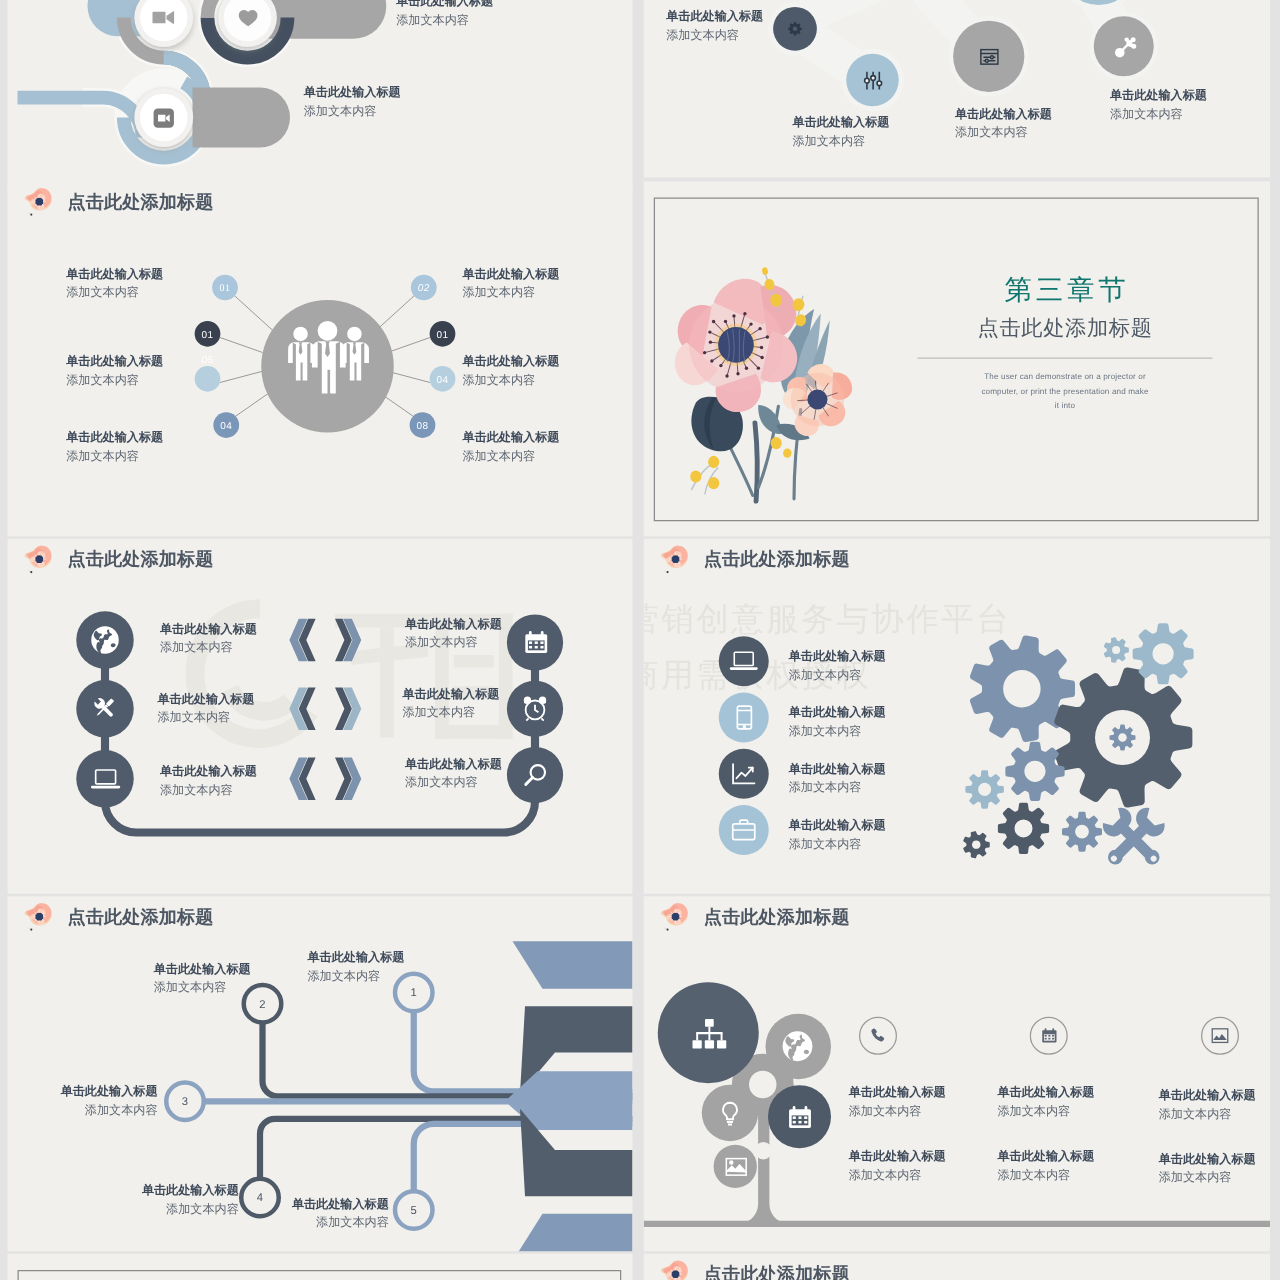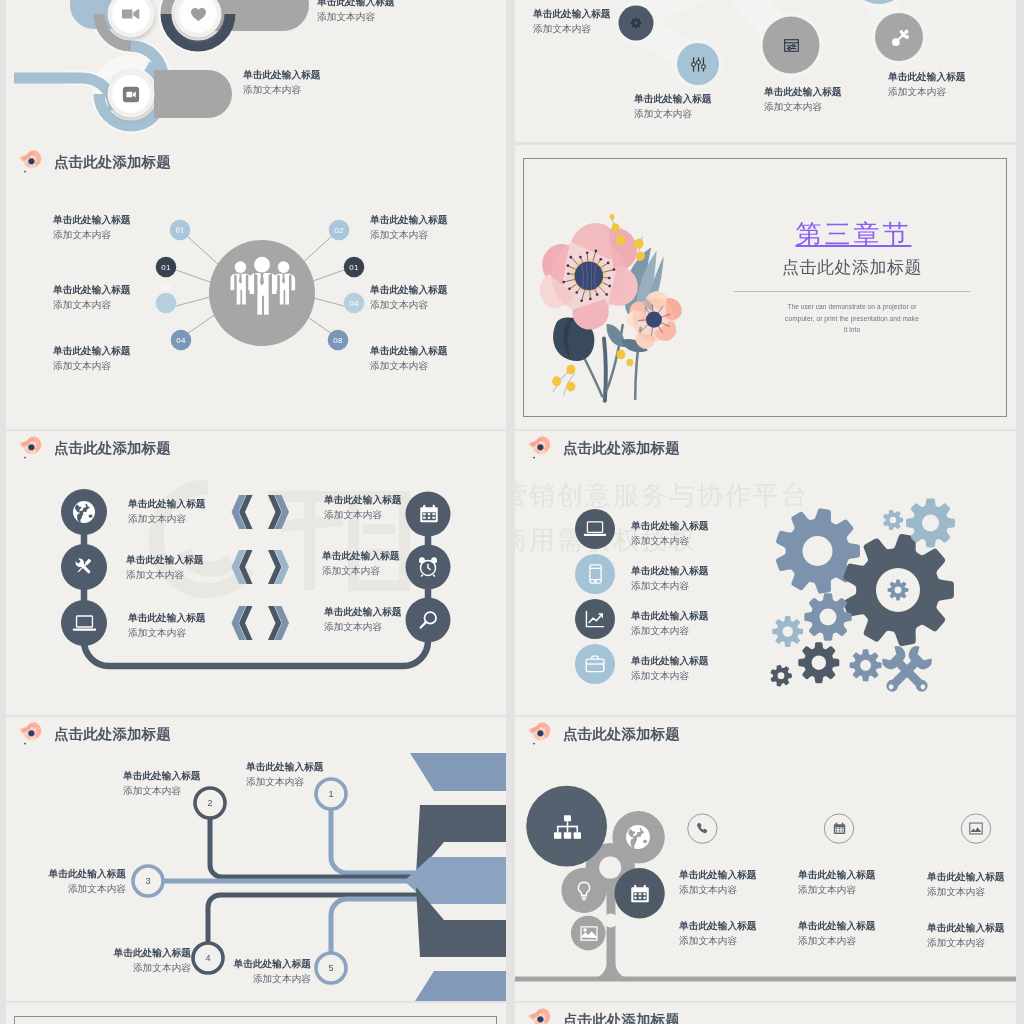--- a/index.html
+++ b/index.html
@@ -445,21 +445,21 @@
       <g fill="#f3c63f">
         <ellipse cx="22" cy="188" rx="5" ry="5.5"></ellipse>
         <ellipse cx="38" cy="175" rx="5" ry="5.5"></ellipse>
         <ellipse cx="38" cy="194" rx="5" ry="5.5"></ellipse>
         <ellipse cx="94" cy="158" rx="5" ry="5.5"></ellipse>
         <ellipse cx="104" cy="167" rx="3.8" ry="4.2"></ellipse>
       </g>
     </svg>
 
     <div style="position:absolute;left:212px;top:74px;width:250px;text-align:center;">
-      <div style="font-size:26px;color:#8b5cf6;letter-spacing:3px;line-height:1.2;text-indent:3px;text-decoration:underline;">第三章节</div>
+      <div style="font-size:22px;color:#0f766e;letter-spacing:3px;line-height:1.2;text-indent:3px;">第三章节</div>
       <div style="font-size:17px;color:#4f5a66;letter-spacing:0.5px;margin-top:7px;line-height:1.3;">点击此处添加标题</div>
       <div style="height:1px;background:#bdbdbd;margin:12px 7px 0 7px;"></div>
       <div style="font-size:6.5px;color:#6a7482;line-height:1.75;margin-top:9px;padding:0 58px;letter-spacing:0.1px;">The user can demonstrate on a projector or computer, or print the presentation and make it into</div>
     </div>
   </div>
 
   <div class="slide" style="left:6px;top:431px;width:500px;height:284px;">
     <div class="wm2">
       <svg width="300" height="140" viewBox="0 0 300 140">
         <g fill="none" stroke="#e8e7e2" stroke-width="15">

